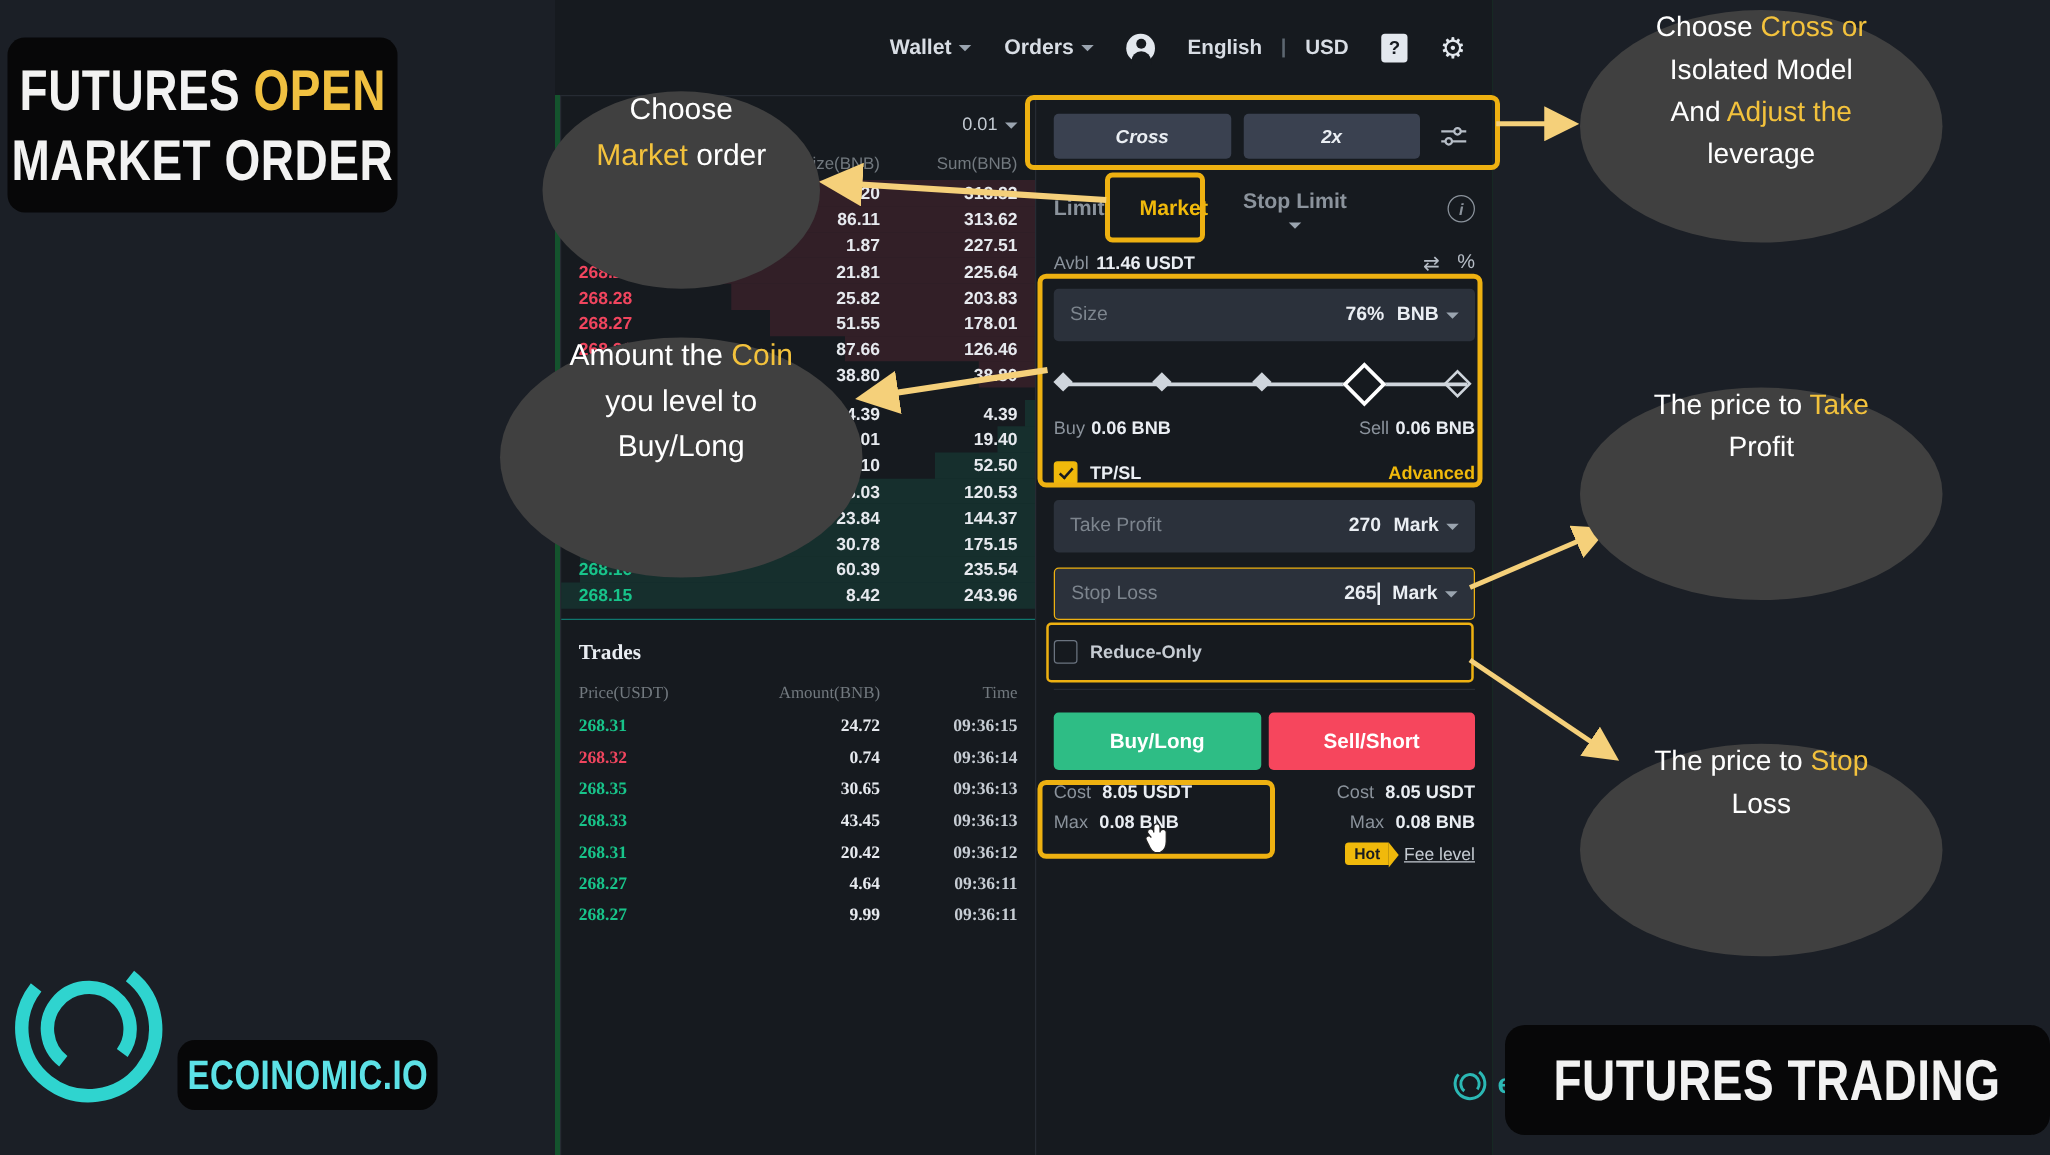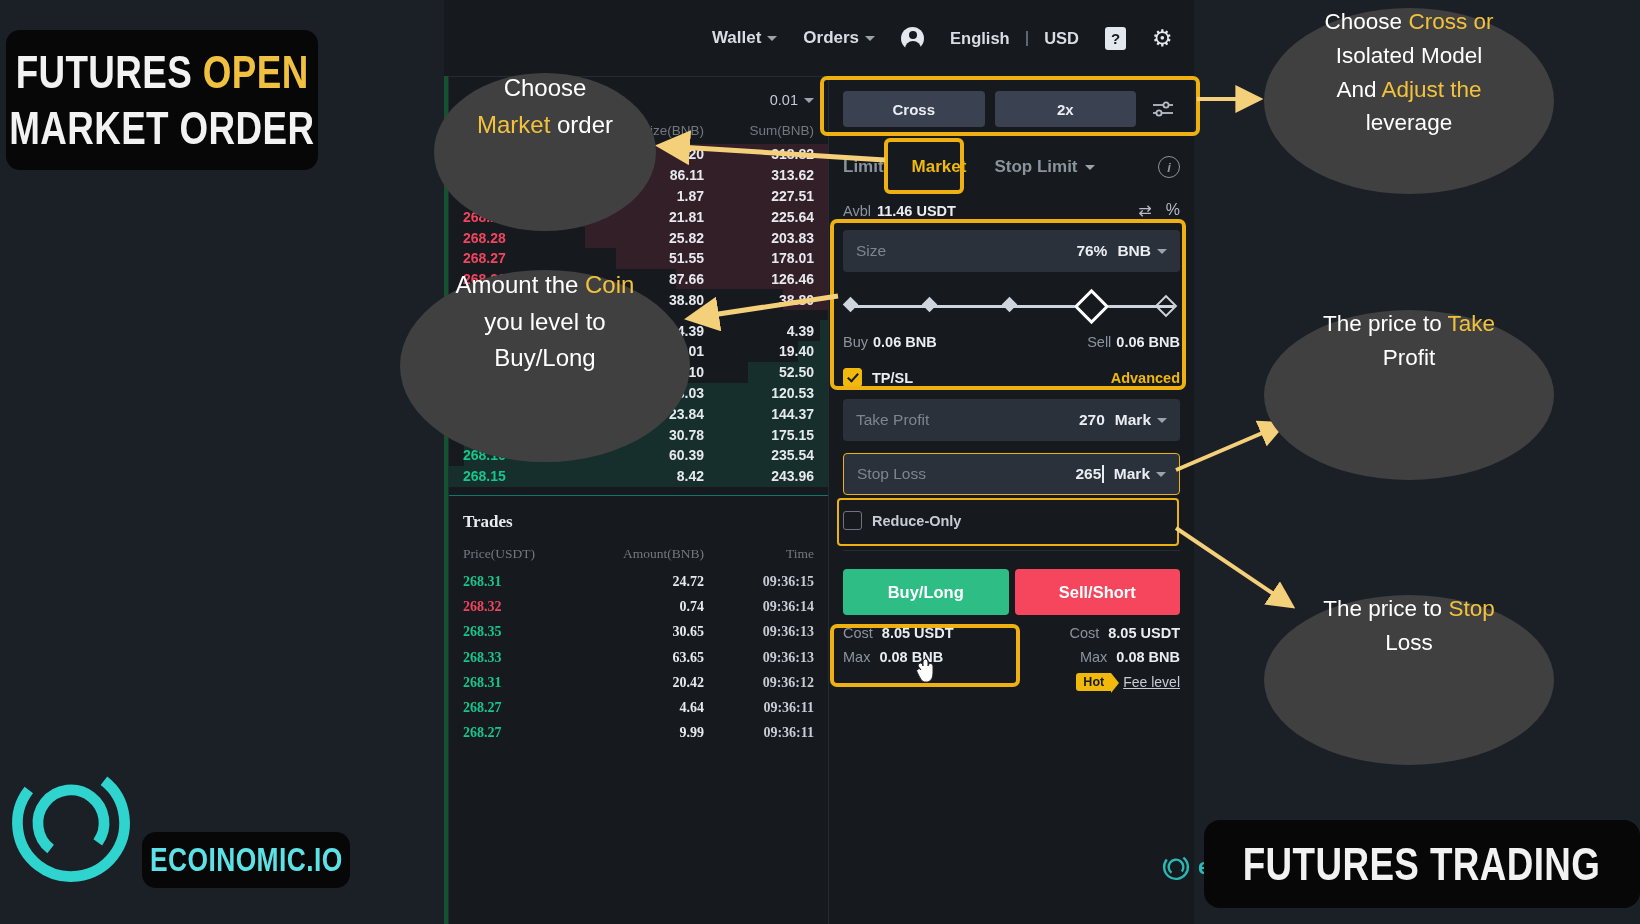--- a/index.html
+++ b/index.html
@@ -72,32 +72,32 @@
   .tr-row .c3{width:110px;text-align:right;color:#c6ccd3;}
   .tr-row.up .c1{color:#18c48a;}
   .tr-row.down .c1{color:#f0455e;}
 
   
   #form-col{
     position:absolute;left:384px;top:76px;width:366px;height:848px;
     border-left:1px solid #262b33;border-top:1px solid #262b33;
     box-sizing:border-box;background:#161a1f;padding:0 14px;
   }
-  .lev-row{display:flex;gap:10px;margin-top:14px;}
+  .lev-row{display:flex;gap:10px;margin-top:14px;font-style:italic;}
   .lev-btn{
     flex:1;height:36px;background:#3a4150;border-radius:4px;color:#eaeef3;
     font-size:15px;font-weight:700;display:flex;align-items:center;justify-content:center;cursor:pointer;
   }
   .lev-settings{width:34px;display:flex;align-items:center;justify-content:center;color:#b6bdc6;font-size:19px;}
 
   .order-tabs{display:flex;align-items:center;margin-top:22px;height:36px;gap:0;}
   .otab{color:#8b939c;font-size:17px;font-weight:600;cursor:pointer;}
   .otab.active{color:#f0b90b;}
   .otab-mkt{margin:0 16px;padding:5px 12px;}
-  .otab-stop{display:flex;align-items:center;gap:7px;}
+  .otab-stop{display:flex;align-items:center;gap:7px;flex-direction:column;}
   .info-i{margin-left:auto;width:20px;height:20px;border:1.6px solid #8b939c;border-radius:50%;
     color:#8b939c;font-size:13px;font-weight:700;display:flex;align-items:center;justify-content:center;font-style:italic;}
 
   .avbl-row{display:flex;align-items:center;margin-top:16px;font-size:14.5px;}
   .avbl-lbl{color:#8b939c;}
   .avbl-val{color:#eaeef3;font-weight:700;margin-left:6px;}
   .avbl-icons{margin-left:auto;display:flex;gap:14px;color:#b6bdc6;font-size:16px;}
 
   .size-box{margin-top:10px;}
   .field{
@@ -342,21 +342,21 @@
             <div class="c2">0.74</div>
             <div class="c3">09:36:14</div>
           </div>
           <div class="tr-row up">
             <div class="c1">268.35</div>
             <div class="c2">30.65</div>
             <div class="c3">09:36:13</div>
           </div>
           <div class="tr-row up">
             <div class="c1">268.33</div>
-            <div class="c2">63.65</div>
+            <div class="c2">43.45</div>
             <div class="c3">09:36:13</div>
           </div>
           <div class="tr-row up">
             <div class="c1">268.31</div>
             <div class="c2">20.42</div>
             <div class="c3">09:36:12</div>
           </div>
           <div class="tr-row up">
             <div class="c1">268.27</div>
             <div class="c2">4.64</div>

